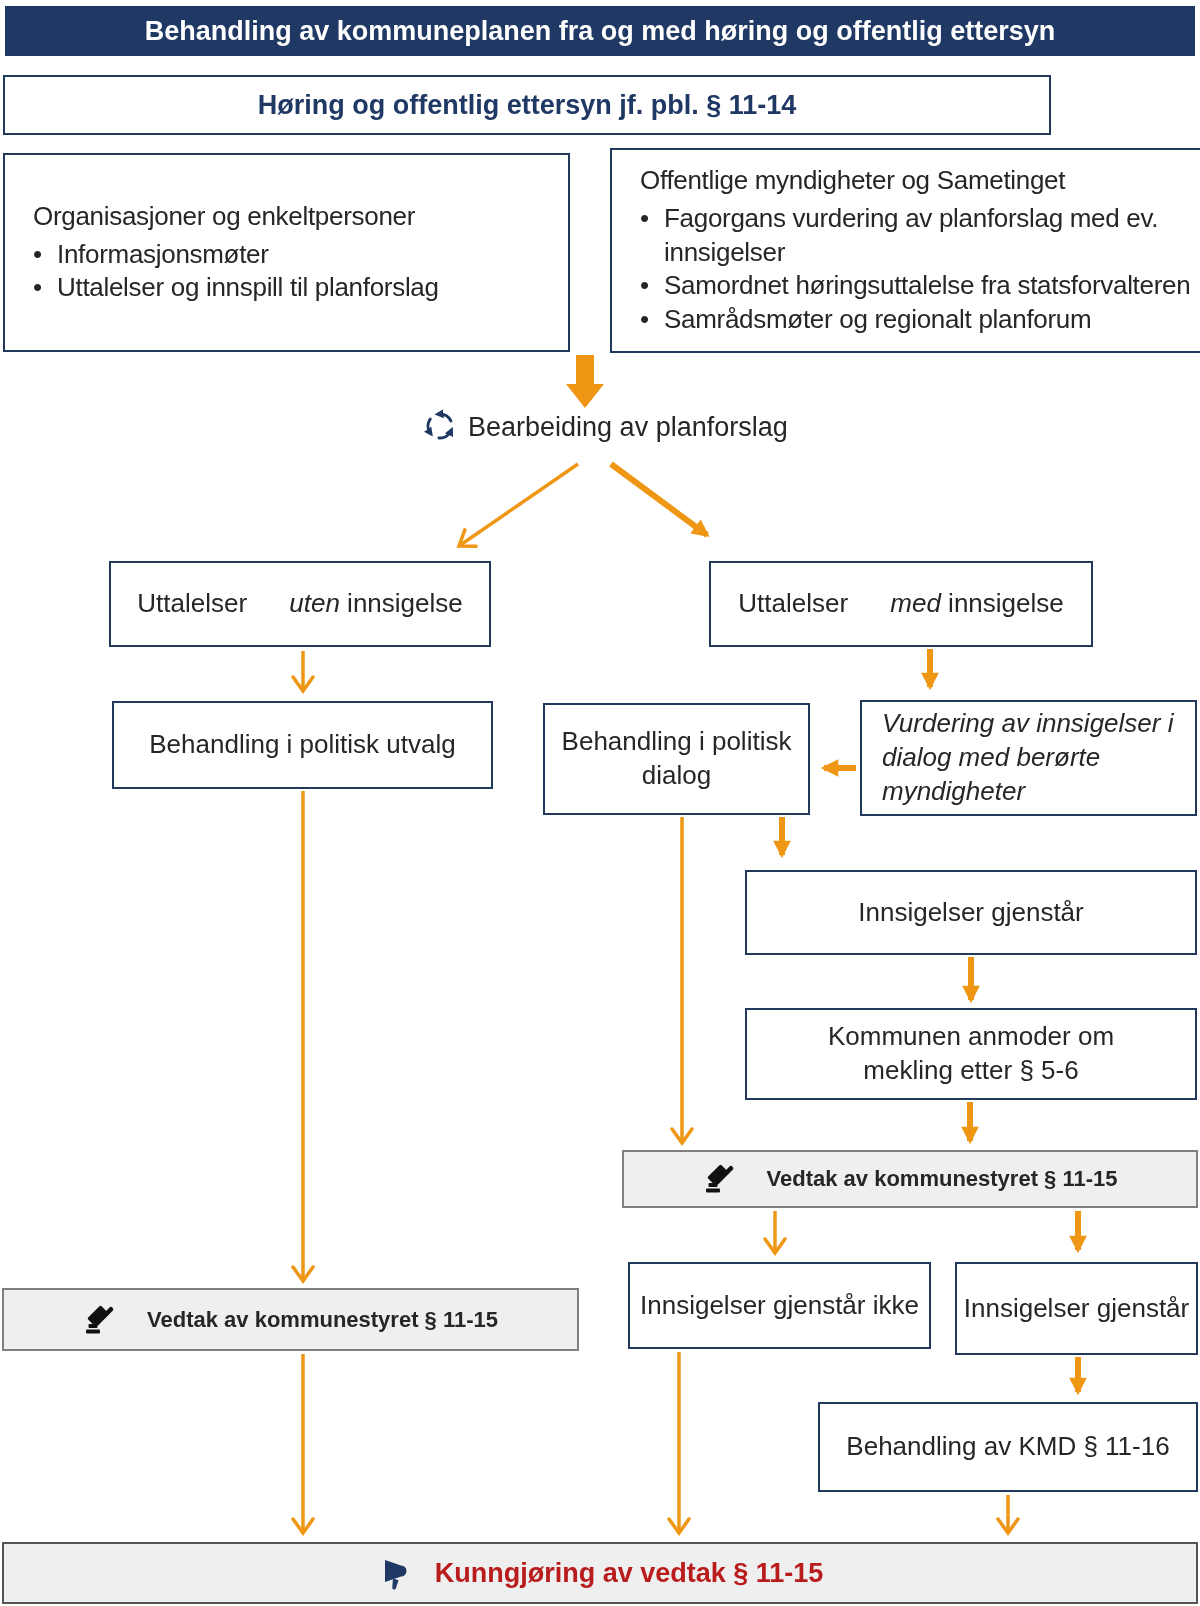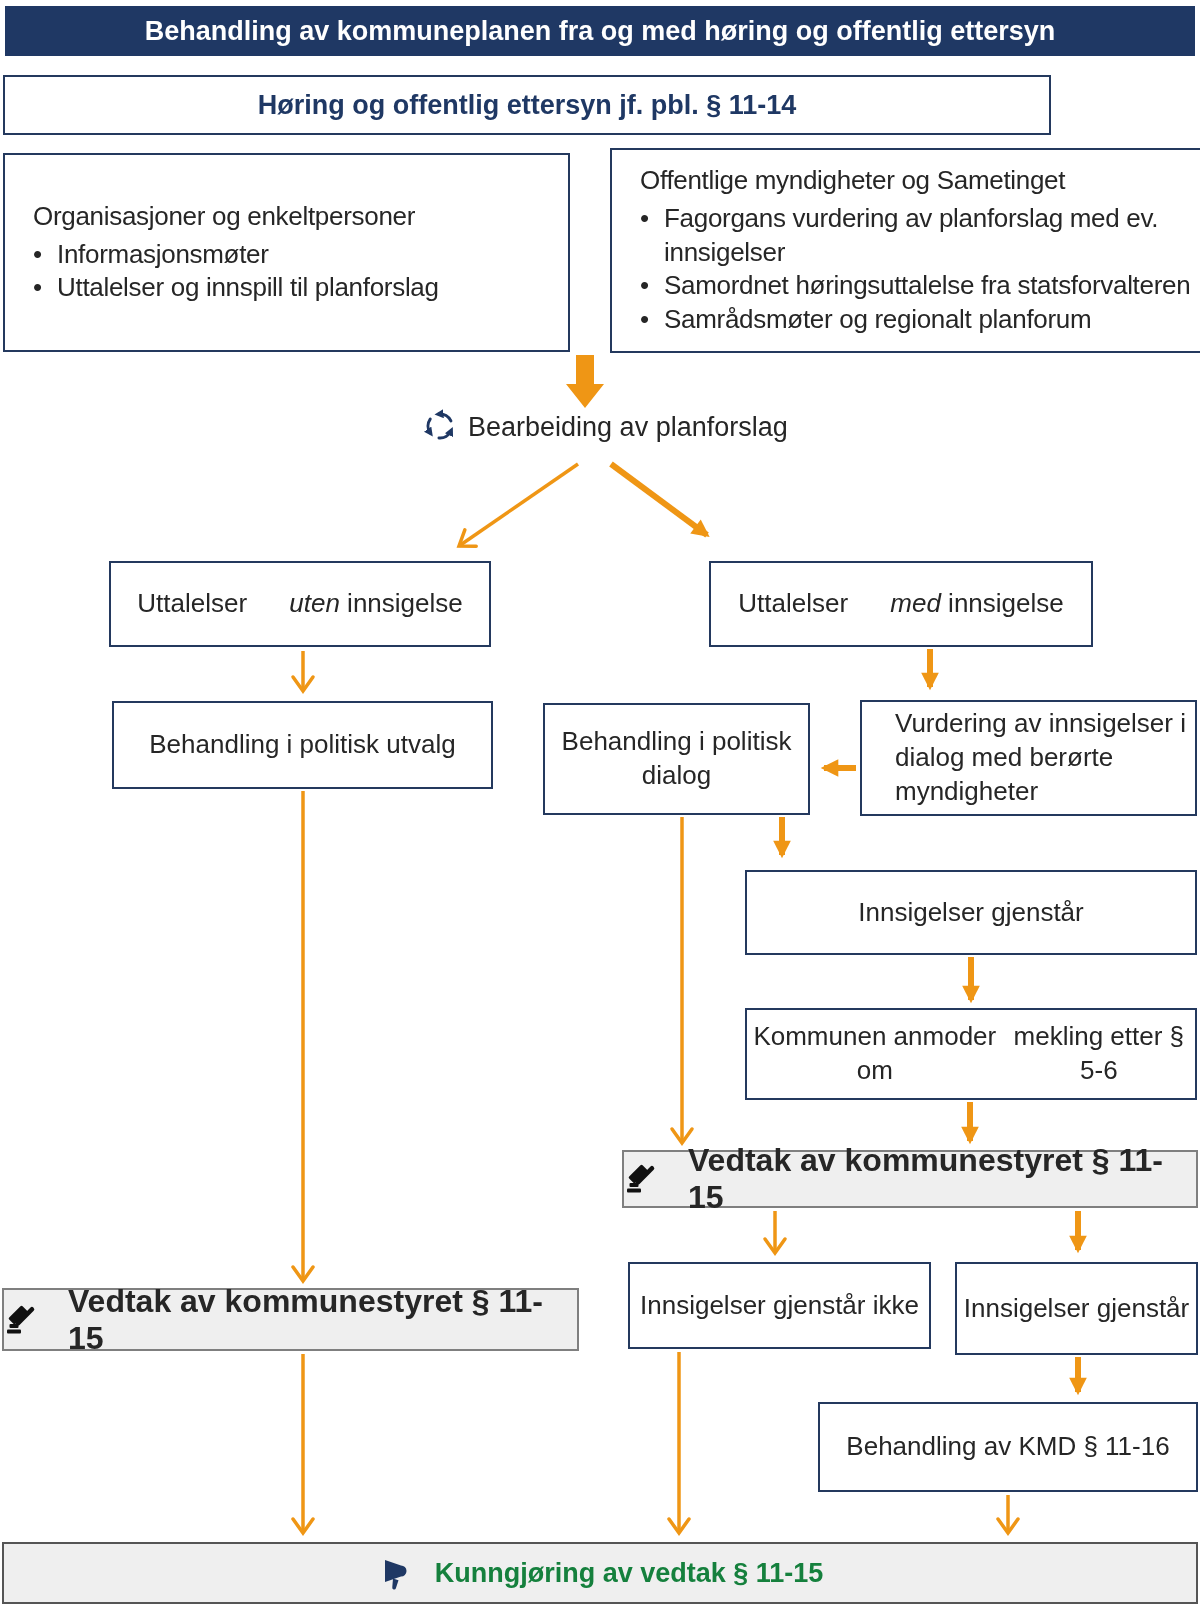--- a/index.html
+++ b/index.html
@@ -19,32 +19,32 @@
     background:#1f3864;color:#ffffff;font-weight:700;font-size:27px;
     display:flex;align-items:center;justify-content:center;
   }
   .hearing{
     border:2px solid #24395e;background:#ffffff;color:#1f3864;
     font-weight:700;font-size:27px;display:flex;align-items:center;justify-content:center;
   }
   .gray{
     background:#efefef;border:2px solid #7f7f7f;
     display:flex;align-items:center;justify-content:center;gap:26px;
-    font-size:32px;color:#262626;
+    font-size:22px;color:#262626;
   }
   .bottombar{
     background:#efefef;border:2px solid #555555;
     display:flex;align-items:center;justify-content:center;gap:18px;
-    font-size:27px;font-weight:600;color:#15803d;
+    font-size:27px;font-weight:600;color:#b91c1c;
   }
   .bullets{margin-top:4px;}
   .bullet{display:flex;}
   .bullet::before{content:"•";width:24px;flex:0 0 24px;}
   .orgs-pad{padding:0 8px 0 28px;letter-spacing:-0.3px;}
-  .vurd-pad{padding:0 4px 0 33px;}
+  .vurd-pad{padding:0 4px 0 20px;font-style:italic;}
   .rework-label{font-size:27px;color:#262626;white-space:nowrap;}
   .em{font-style:italic;margin-left:35px;}
   svg.overlay{position:absolute;left:0;top:0;pointer-events:none;}
   .icon{flex:0 0 auto;display:flex;align-items:center;}
 </style>
 </head>
 <body>
 
 <div id="canvas">
 
@@ -115,21 +115,21 @@
   </div>
 
   <div class="abs box left-align vurd-pad" style="left:860px;top:700px;width:337px;height:116px;">
     <div>Vurdering av innsigelser i dialog med berørte myndigheter</div>
   </div>
 
   <div class="abs box" style="left:745px;top:870px;width:452px;height:85px;">
     <span>Innsigelser gjenstår</span>
   </div>
 
-  <div class="abs box" style="left:745px;top:1008px;width:452px;height:92px;flex-direction:row;">
+  <div class="abs box" style="left:745px;top:1008px;width:452px;height:92px;flex-direction:column;">
     <div>Kommunen anmoder om</div>
     <div>mekling etter § 5-6</div>
   </div>
 
   <div class="abs gray" style="left:622px;top:1150px;width:576px;height:58px;">
     <span class="icon">
       <svg width="38" height="34" viewBox="0 0 36 34">
         <g fill="#111111">
           <rect x="8.5" y="2.5" width="9" height="19" rx="1.5" transform="rotate(45 13 12)"></rect>
           <rect x="8" y="11" width="24" height="4.5" rx="2" transform="rotate(-45 20 13.2)"></rect>

